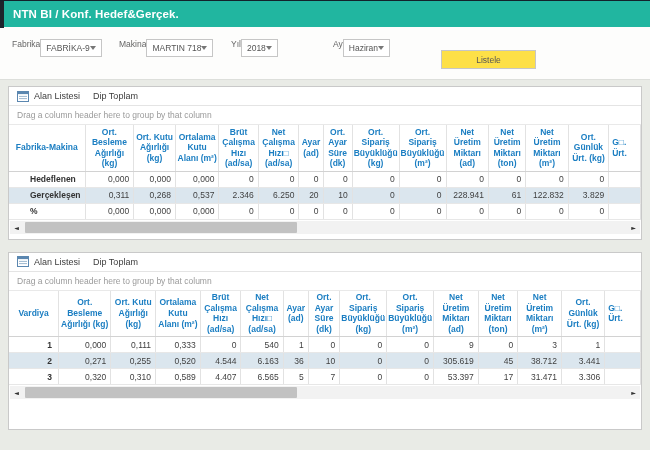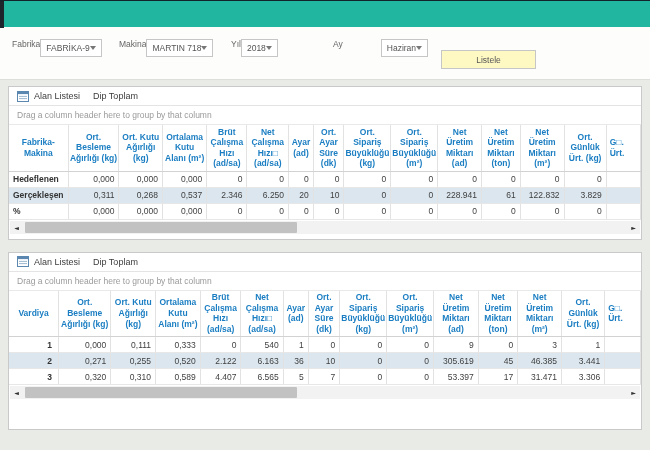--- a/index.html
+++ b/index.html
@@ -21,31 +21,31 @@
   .appbar-title { color: #fff; font-weight: bold; font-size: 11.5px; margin-left: 9px; letter-spacing: .1px; }
   
   .filters {
     background: #fdfdfc; border-bottom: 1px solid #dddfdb;
     height: 53px; display: flex; align-items: flex-start; padding: 12px 0 0 12px;
   }
   .ffield { display: flex; flex-direction: row; }
   .f0 { width: 97px; margin-right: 10px; }
   .f1 { width: 95px; margin-right: 17px; }
   .f2 { width: 90px; margin-right: 12px; }
-  .f3 { width: 95px; margin-right: 13px; gap: 38px; }
+  .f3 { width: 95px; margin-right: 13px; }
   .flabel { font-size: 8.5px; color: #666; margin-bottom: 2px; }
   .fselect {
     height: 18px; border: 1px solid #c6c6c6; background: #fff;
     display: flex; align-items: center; justify-content: space-between;
     padding: 0 5px; cursor: pointer;
   }
   .fval { font-size: 8.5px; color: #555; white-space: nowrap; overflow: hidden; }
   .farrow { width: 0; height: 0; border-left: 3.5px solid transparent; border-right: 3.5px solid transparent; border-top: 4px solid #777; flex: 0 0 auto; }
   .listele {
-    margin-top: 11px; width: 95px; height: 19px; background: #fef9c3;
+    margin-top: 11px; width: 95px; height: 19px; background: #fde047;
     border: 1px solid #c6c6c6; font-size: 8.5px; color: #555;
     font-family: "Liberation Sans", sans-serif; cursor: pointer;
   }
   
   .panel {
     background: #fff; border: 1px solid #c9c9c9;
     margin: 12px 8px; width: 634px; overflow: hidden;
   }
   #grid1 { margin-top: 6px; }
   #grid2 { margin-top: 9px; }
@@ -68,21 +68,21 @@
     border-bottom: 1px solid #d2d2d2; line-height: 1.25; padding: 0 1px;
     cursor: pointer;
   }
   thead th.partial { text-align: left; padding-left: 3px; }
   tbody td {
     height: 16px; font-size: 8.5px; text-align: right; padding-right: 4px;
     border-bottom: 1px solid #e7e7e7; white-space: nowrap; color: #3f3f3f;
     background: transparent;
   }
   tbody td.key { font-weight: bold; color: #333; }
-  .key-left { text-align: left; padding-left: 4px; }
+  .key-left { text-align: left; padding-left: 21px; }
   .key-right { text-align: right; padding-right: 6px; }
   tr.hl td { background: #dbe6ee; }
   
   .hscroll {
     height: 13px; margin: 1px 1px 0 1px; position: relative;
     background: #f2f2f2; display: flex; align-items: center;
   }
   .sb-btn {
     width: 13px; height: 13px; display: flex; align-items: center; justify-content: center;
     font-family: "DejaVu Sans", sans-serif; font-size: 6px; color: #333;
@@ -94,20 +94,21 @@
     background: #c2c2c2; border-radius: 1px; cursor: grab;
   }
   .gfooter1 { height: 5px; }
   .gfooter2 { height: 30px; }
 </style>
 </head>
 <body>
 
 <div class="appbar">
   <div class="appbar-edge"></div>
+  <span class="appbar-title">NTN BI / Konf. Hedef&amp;Gerçek.</span>
 </div>
 
 <div class="filters">
   <div class="ffield f0">
     <div class="flabel">Fabrika</div>
     <div class="fselect">
       <span class="fval">FABRİKA-9</span>
       <span class="farrow"></span>
     </div>
   </div>
@@ -315,29 +316,29 @@
             <td>0</td>
             <td>3</td>
             <td>1</td>
             <td></td>
           </tr>
           <tr class="hl">
             <td class="key key-right">2</td>
             <td>0,271</td>
             <td>0,255</td>
             <td>0,520</td>
-            <td>2.122</td>
+            <td>4.544</td>
             <td>6.163</td>
             <td>36</td>
             <td>10</td>
             <td>0</td>
             <td>0</td>
             <td>305.619</td>
             <td>45</td>
-            <td>46.385</td>
+            <td>38.712</td>
             <td>3.441</td>
             <td></td>
           </tr>
           <tr>
             <td class="key key-right">3</td>
             <td>0,320</td>
             <td>0,310</td>
             <td>0,589</td>
             <td>4.407</td>
             <td>6.565</td>

